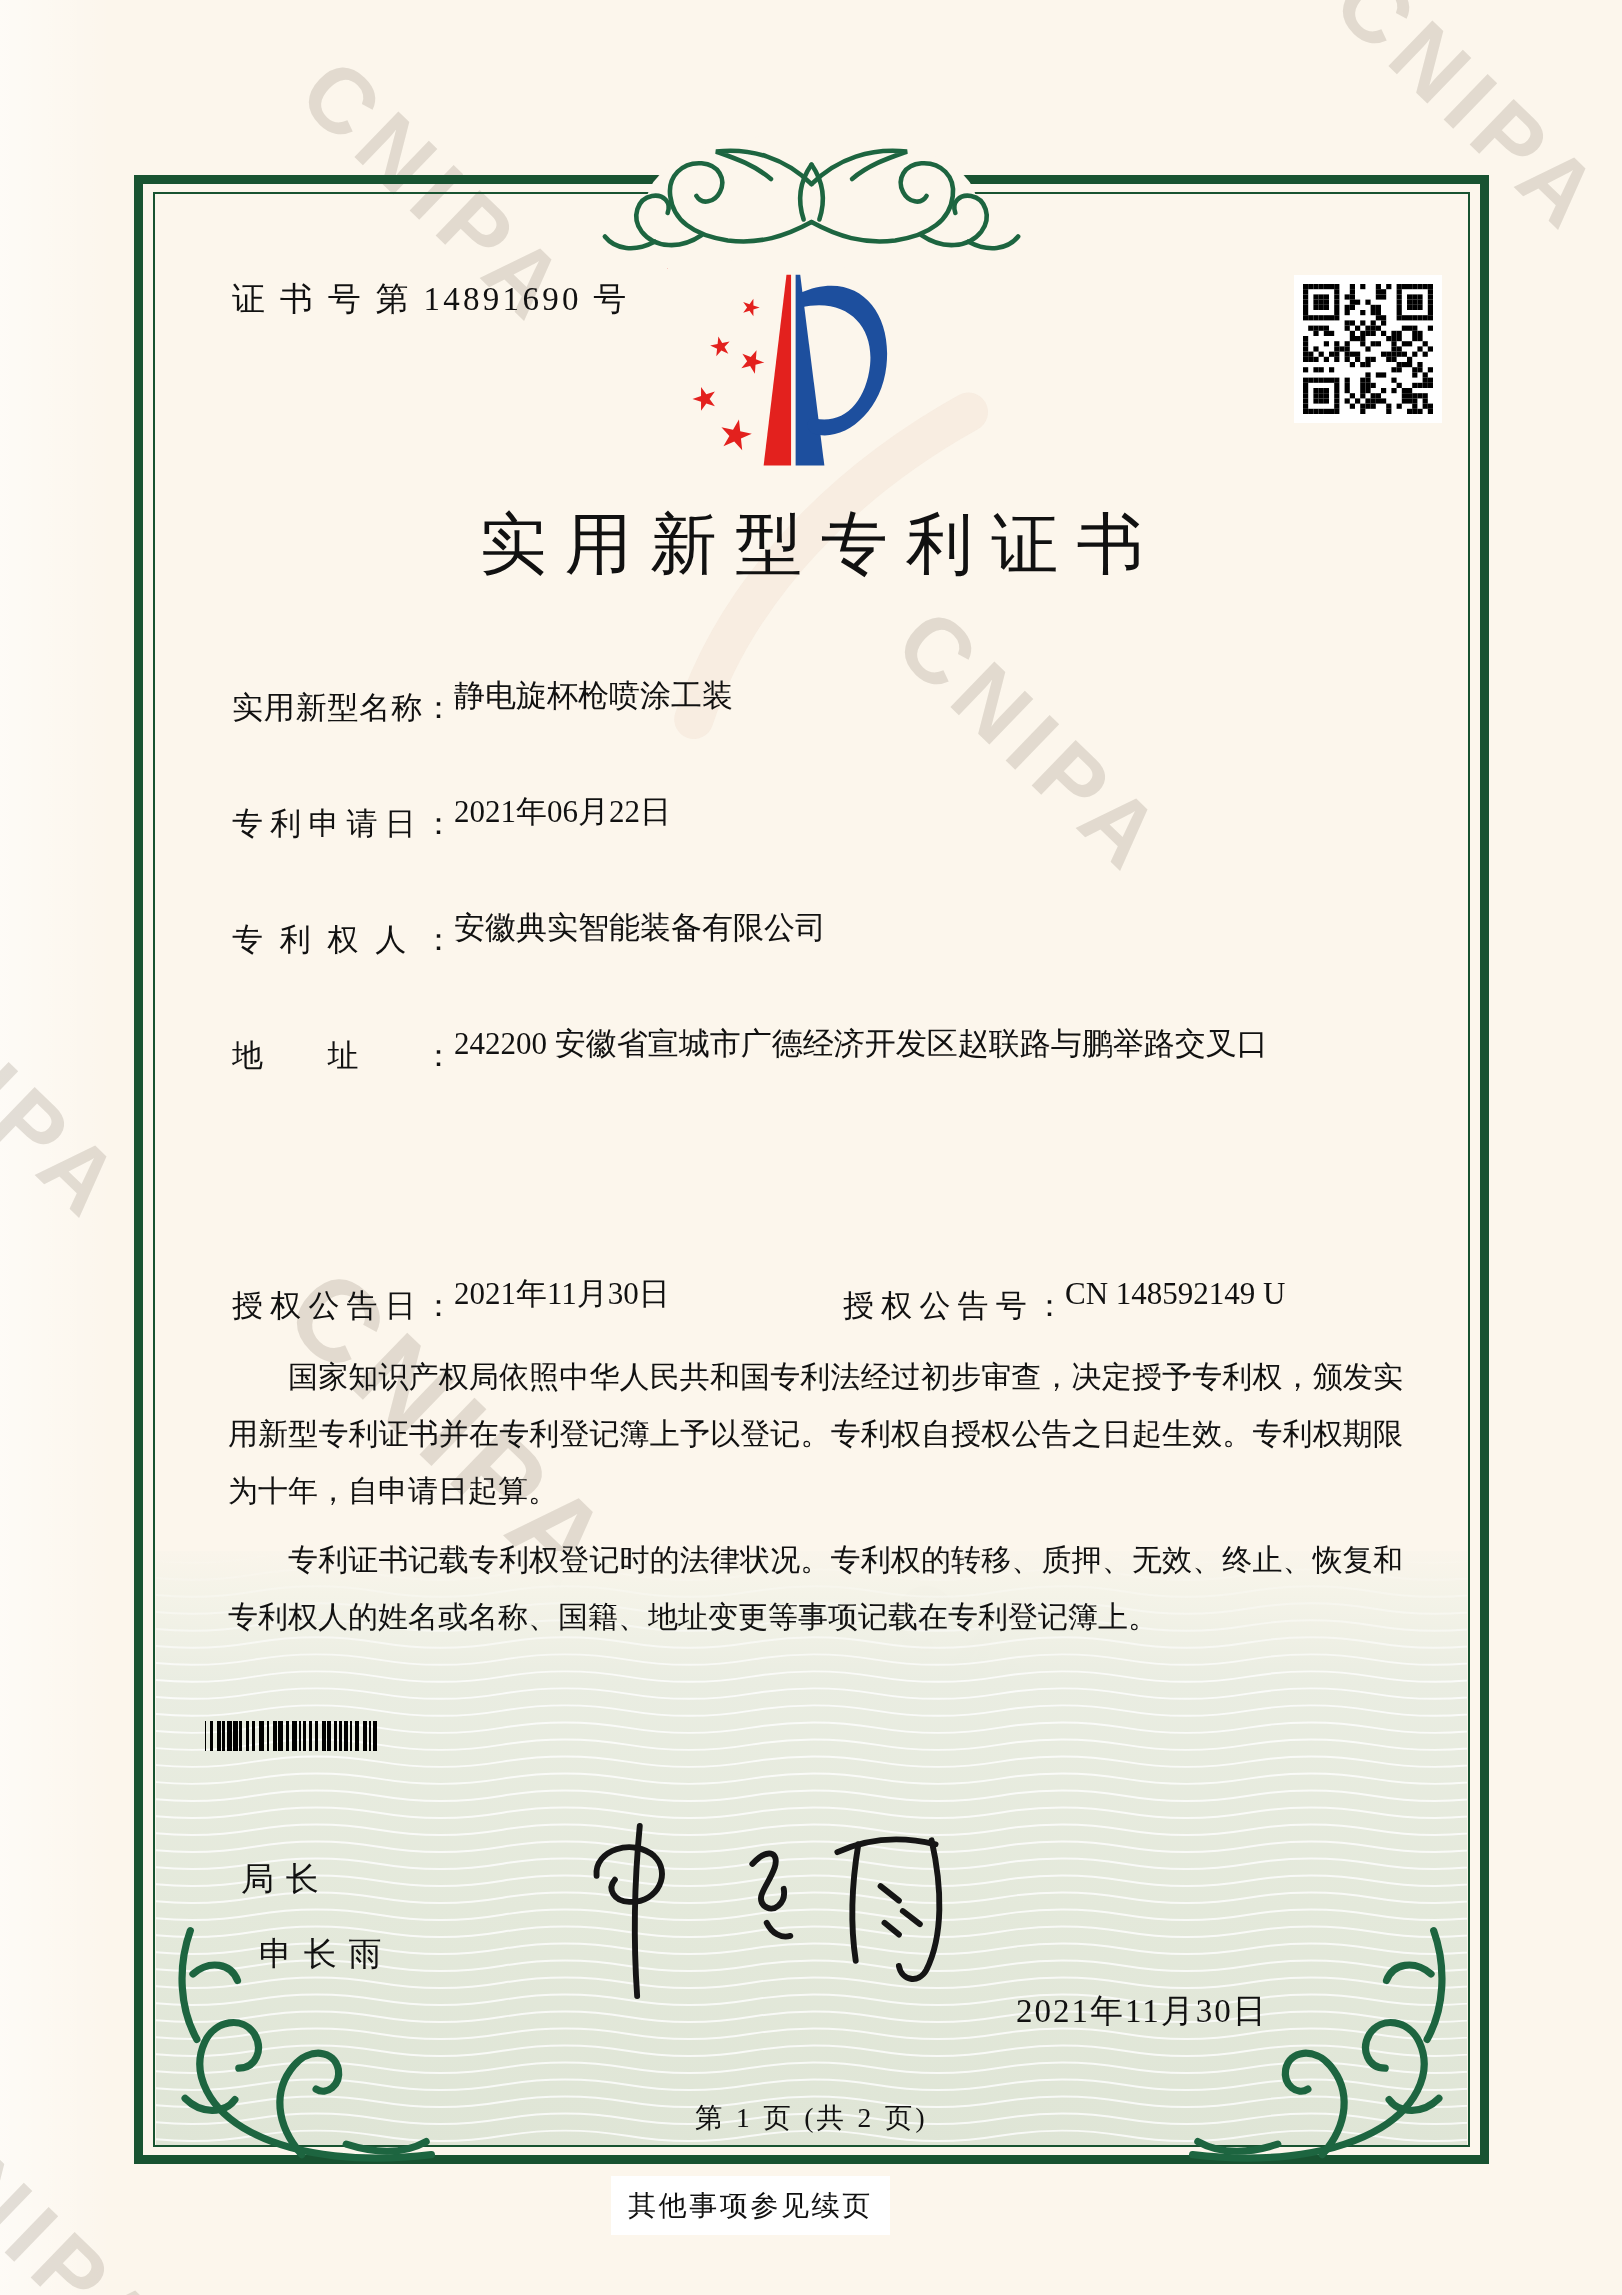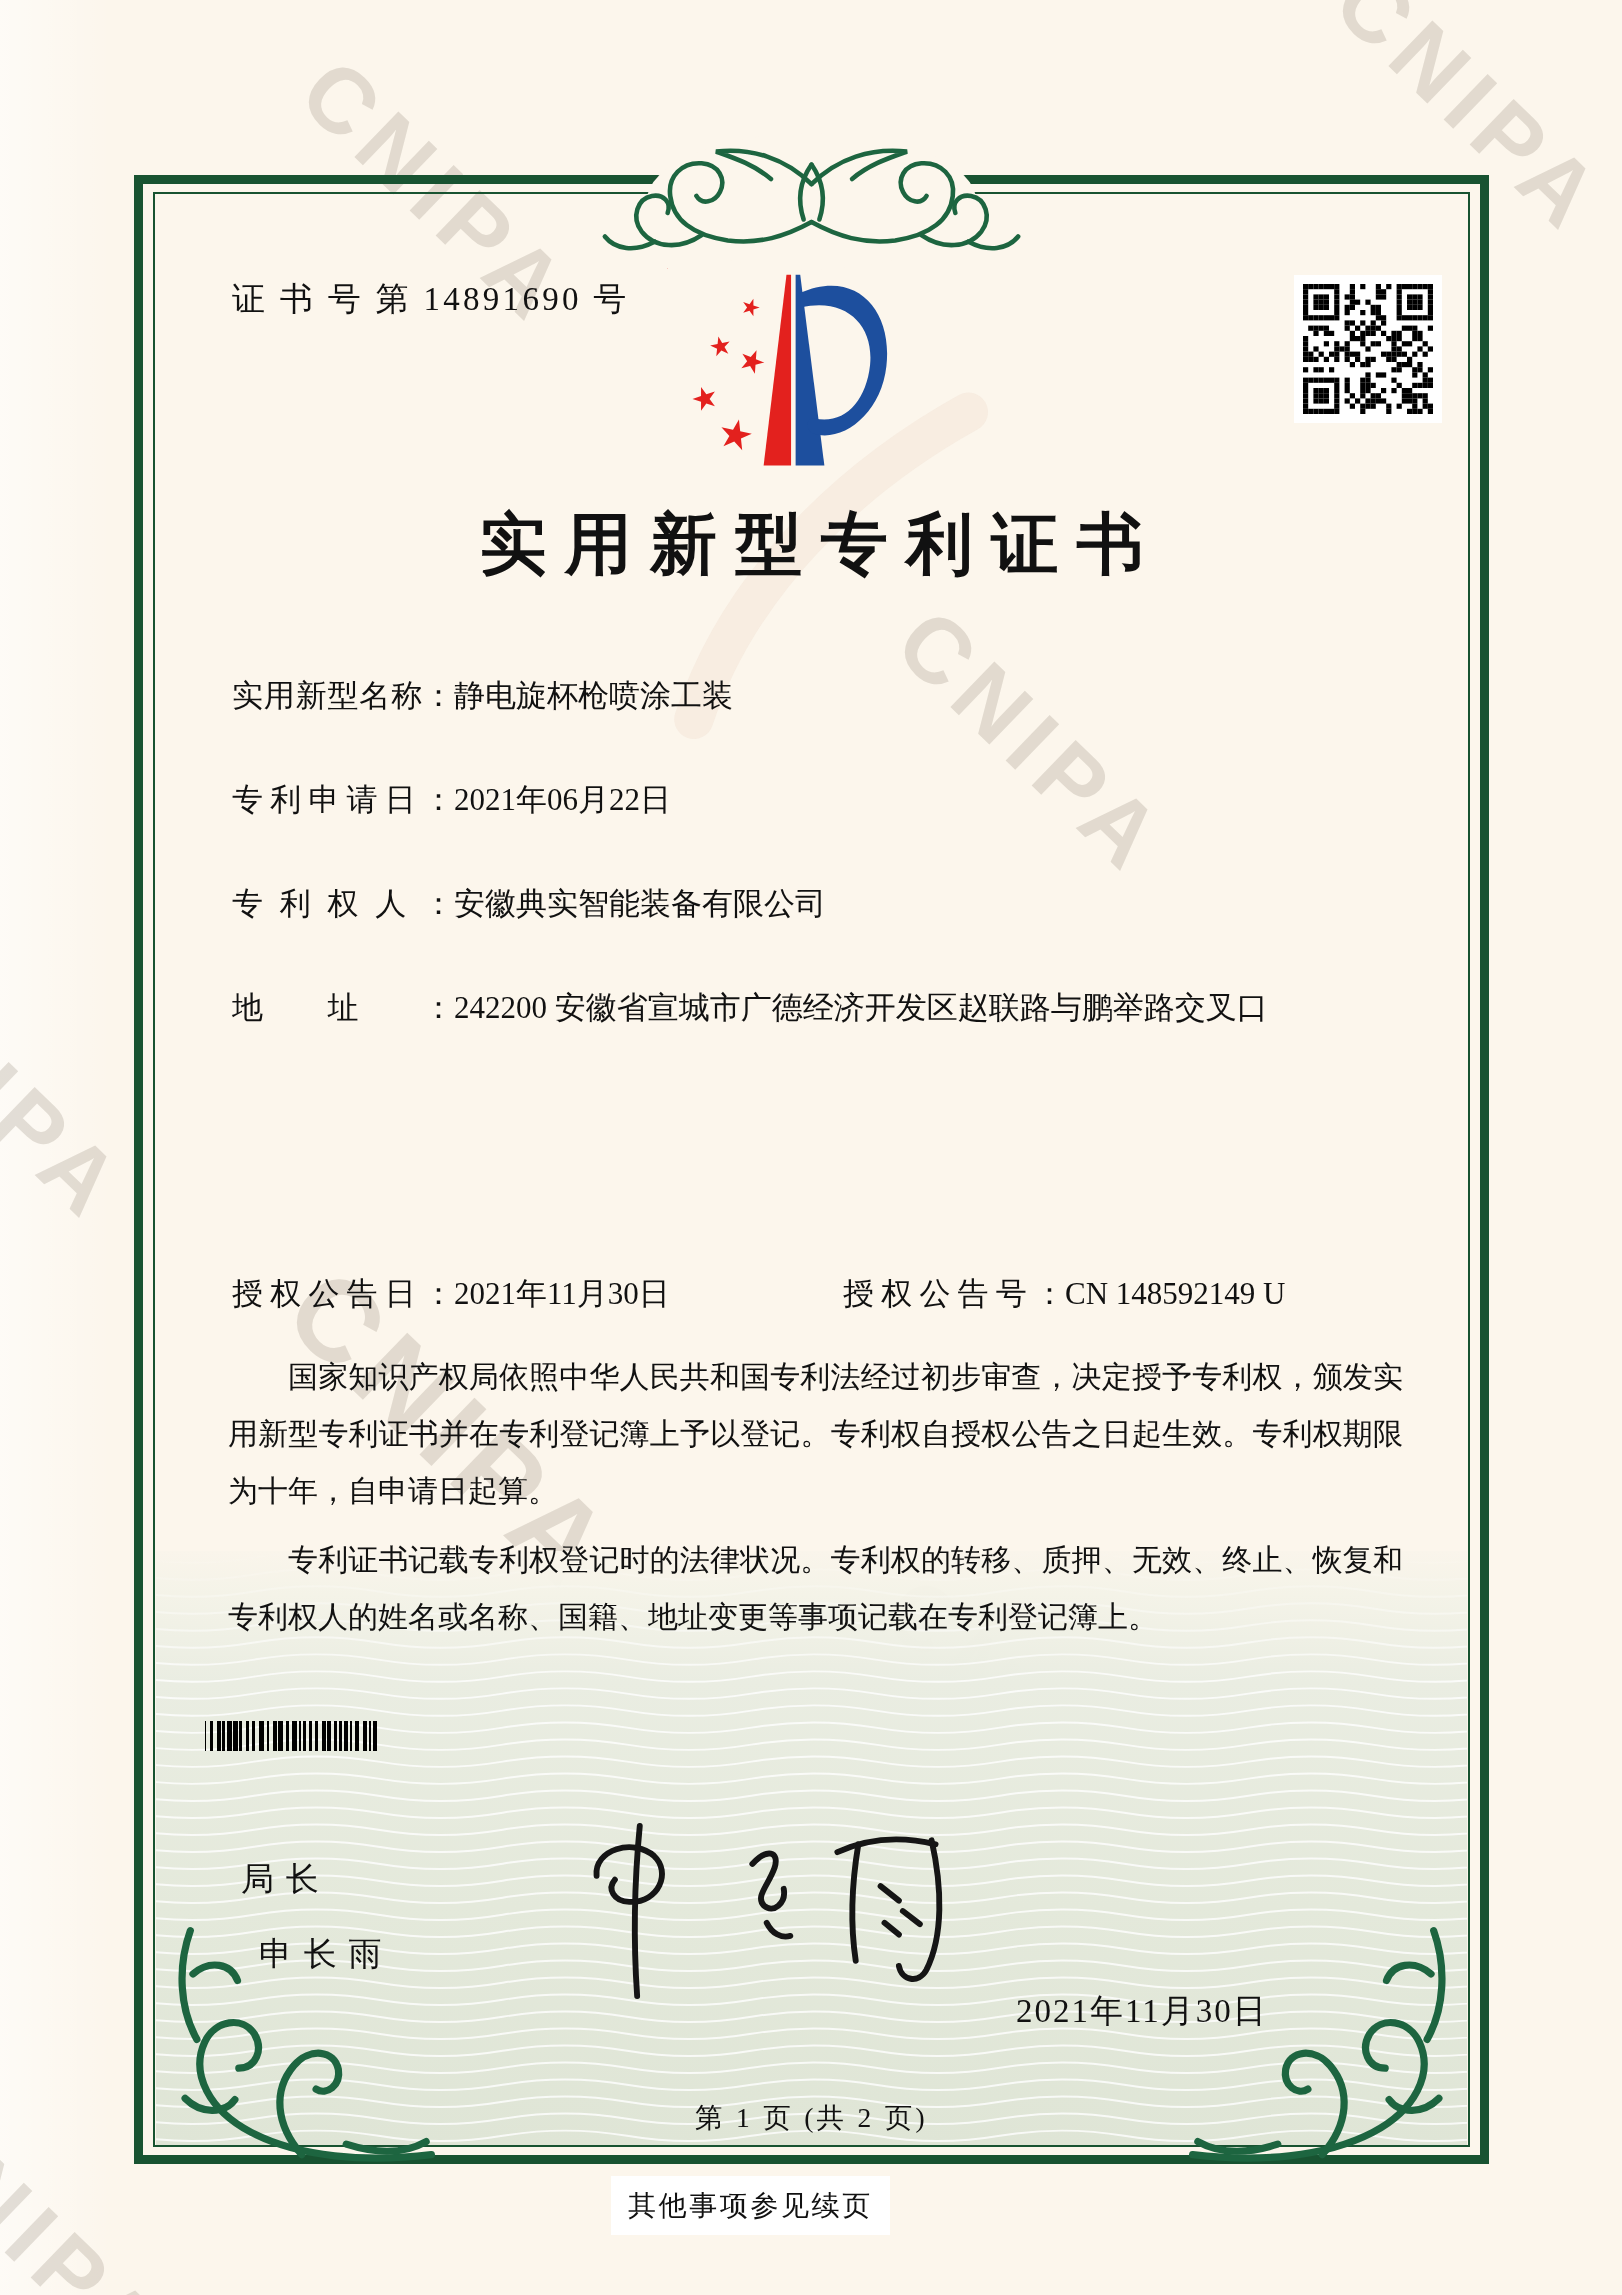--- a/index.html
+++ b/index.html
@@ -34,26 +34,26 @@
     border:9.8px solid var(--frame-green,#185331);}
   .frame-inner{left:153px;top:192px;width:1317px;height:1955px;
     border:2.6px solid var(--frame-green,#185331);}
   .orn{position:absolute;pointer-events:none;}
   
   .cert-no{position:absolute;left:232px;top:277px;font-size:33px;letter-spacing:3.3px;}
   .logo{position:absolute;left:667px;top:268px;}
   .qr{position:absolute;left:1294px;top:275px;width:148px;height:148px;background:#fff;
     display:flex;align-items:center;justify-content:center;}
   .title{position:absolute;left:0;top:499px;width:100%;text-align:center;
-    font-size:67px;font-weight:700;letter-spacing:18.3px;text-indent:18.3px;}
+    font-size:67px;font-weight:400;letter-spacing:18.3px;text-indent:18.3px;}
   
   .fields{position:absolute;left:232px;top:675px;width:1178px;font-size:31px;}
   .frow{margin-bottom:63px;line-height:41px;}
   .flabel{display:inline-block;width:222px;text-align:justify;text-align-last:justify;
-    vertical-align:top;}
+    vertical-align:top;margin-top:12px;}
   .fvalue{display:inline-block;max-width:916px;vertical-align:top;}
   .grant-row{position:absolute;left:232px;top:1273px;width:1178px;font-size:31px;line-height:41px;}
   .grant-right{position:absolute;left:611px;top:0;}
   
   .bodytext{position:absolute;left:216px;top:1336px;width:1199px;
     font-size:30px;line-height:57px;text-align:justify;}
   .bodytext p{margin:12px;text-indent:2em;}
   
   #barcode{position:absolute;left:205px;top:1721px;width:183px;height:30px;
     display:flex;align-items:stretch;overflow:hidden;}

